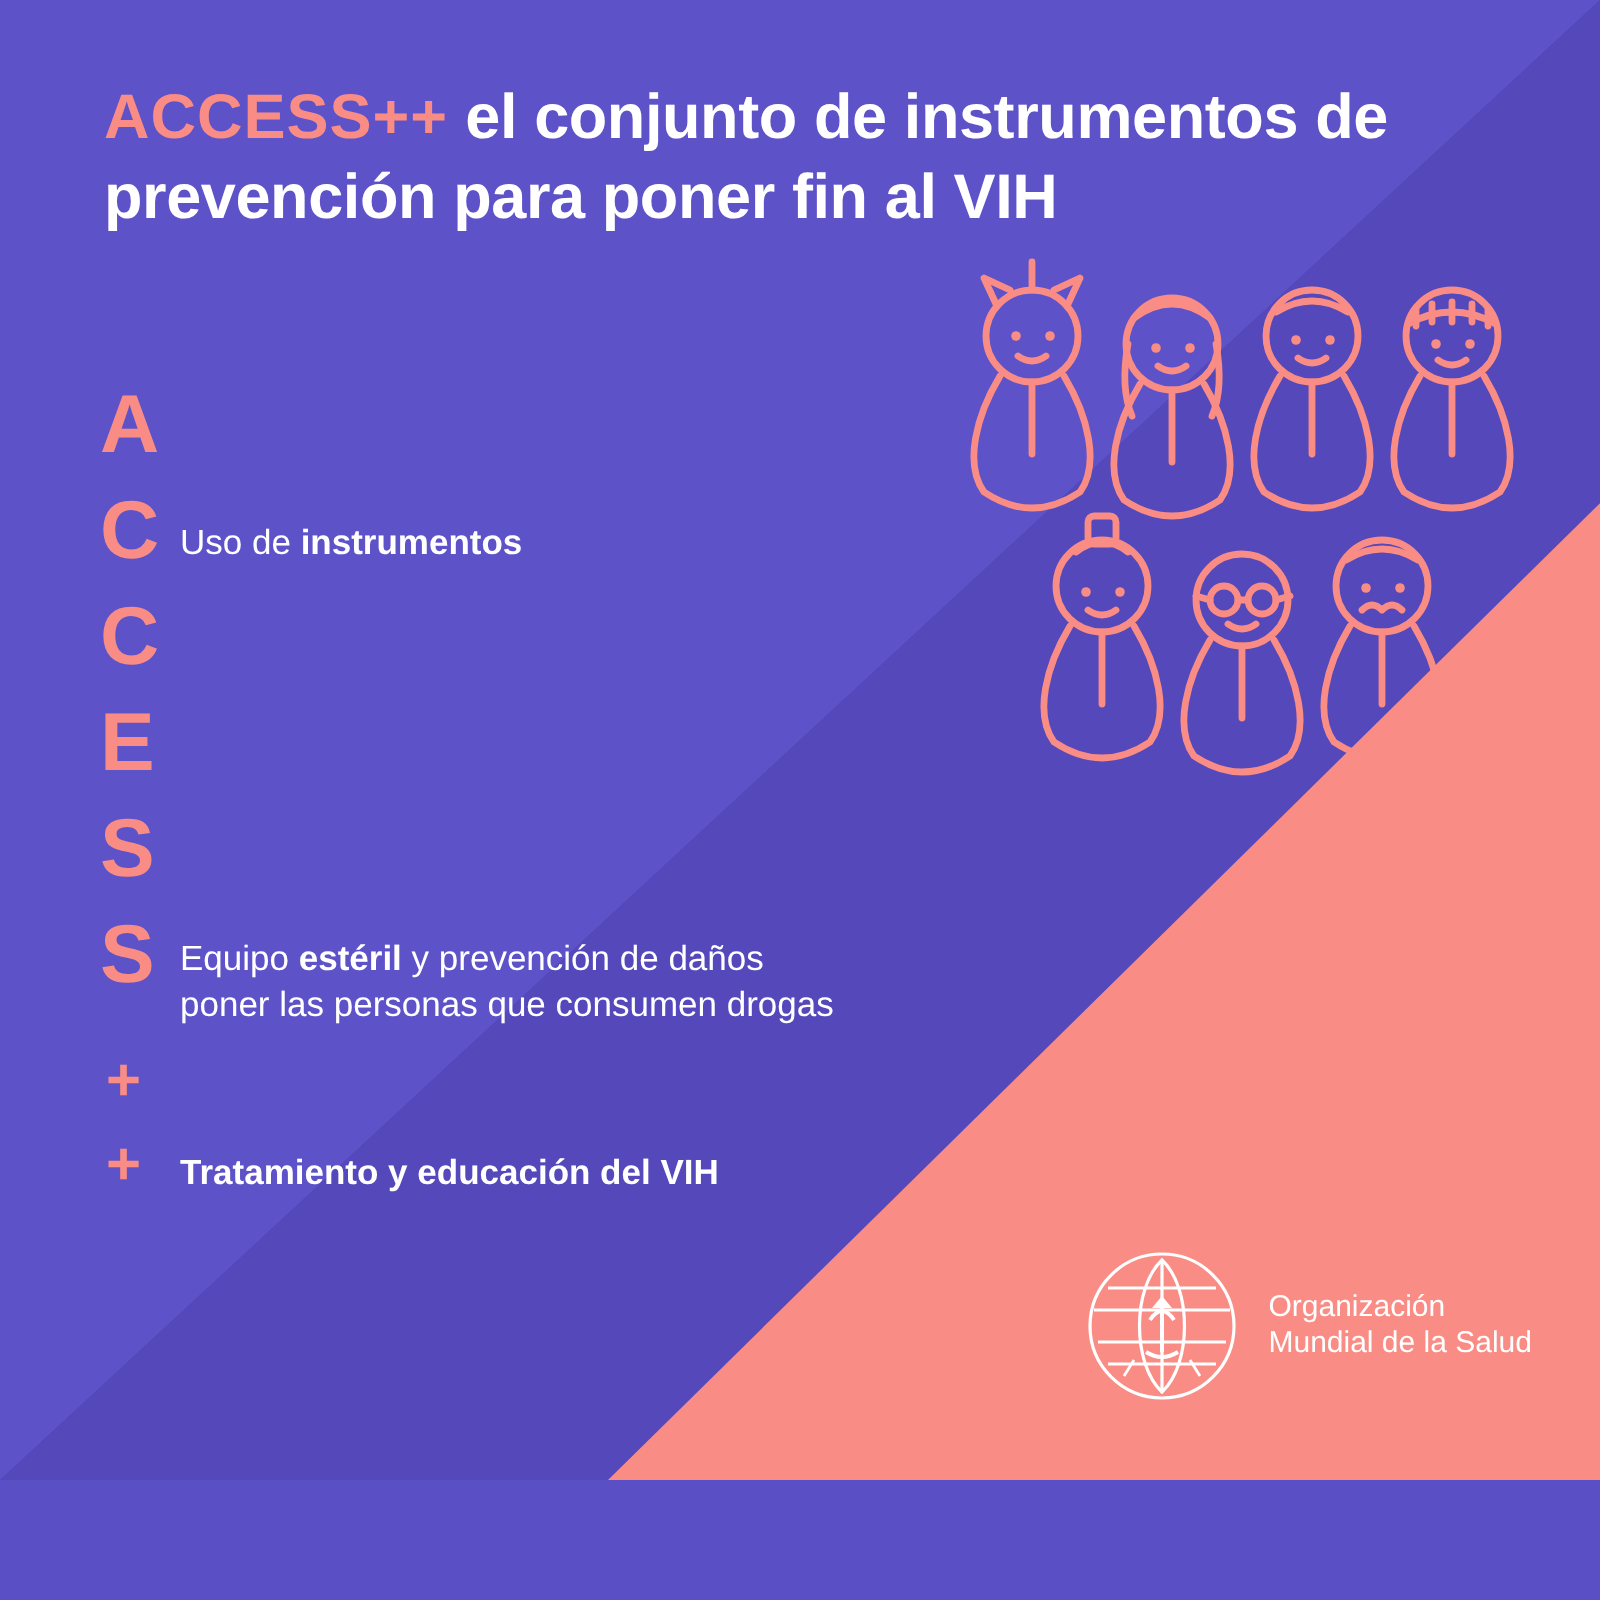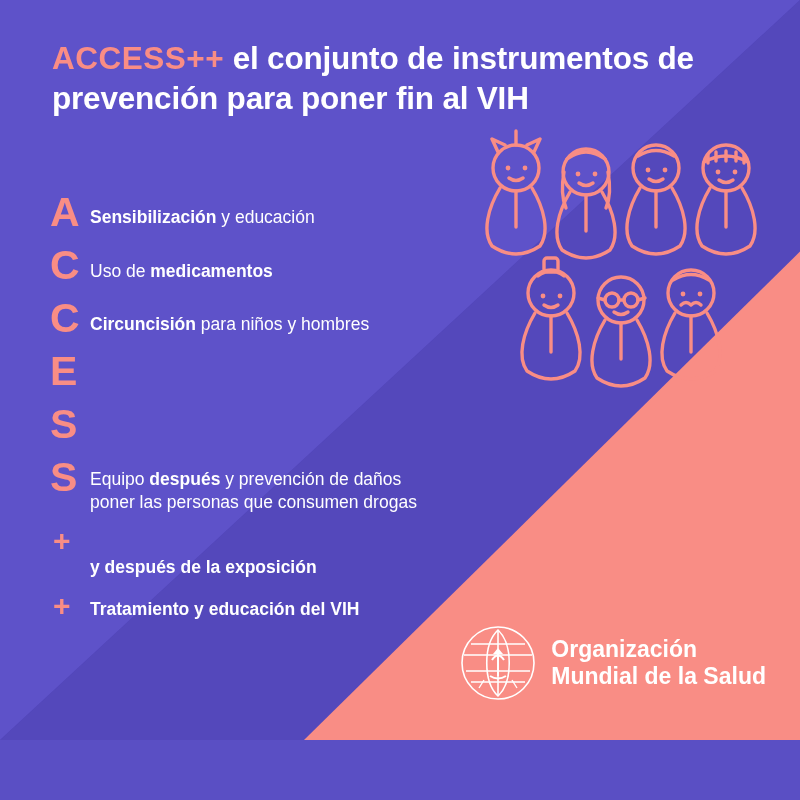--- a/index.html
+++ b/index.html
@@ -129,65 +129,62 @@
     align-items: center;
     gap: 14px;
   }
   .who-emblem {
     width: 78px;
     height: 78px;
     flex: 0 0 78px;
   }
   .who-text {
     color: #ffffff;
-    font-size: 23px;
+    font-size: 15px;
     line-height: 1.18;
-    font-weight: bold;
   }
 </style>
 </head>
 <body>
 
 <div class="poster">
   <div class="band-dark"></div>
   <div class="band-light"></div>
   <div class="band-coral"></div>
 
   <div class="content">
 
     <div class="headline">
       <span class="access">ACCESS++</span><span> <span>el conjunto de instrumentos de prevención para poner fin al VIH</span></span>
     </div>
 
     <div class="rows">
         <div class="row r-a">
           <div class="letter">A</div>
-          <div class="text"><b>Sensibilización</b><span> y educación</span></div>
         </div>
         <div class="row r-c1">
           <div class="letter">C</div>
-          <div class="text"><span>Uso de </span><b>medicamentos</b></div>
+          <div class="text"><span>Uso de </span><b>instrumentos</b></div>
         </div>
         <div class="row r-c2">
           <div class="letter">C</div>
-          <div class="text"><b>Circuncisión</b><span> para niños y hombres</span></div>
         </div>
         <div class="row r-e">
           <div class="letter">E</div>
         </div>
         <div class="row r-s1">
           <div class="letter">S</div>
         </div>
         <div class="row r-s2">
           <div class="letter">S</div>
-          <div class="text"><span>Equipo </span><b>después</b><span> y prevención de daños</span><br><span>poner las personas que consumen drogas</span></div>
+          <div class="text"><span>Equipo </span><b>estéril</b><span> y prevención de daños</span><br><span>poner las personas que consumen drogas</span></div>
         </div>
         <div class="row r-p1 plus-row">
           <div class="plus">+</div>
-          <div class="text"><br><b>y después de la exposición</b></div>
+          <div class="text"><br></div>
         </div>
         <div class="row r-p2 plus-row">
           <div class="plus">+</div>
           <div class="text"><b>Tratamiento y educación del VIH</b></div>
         </div>
       </div>
 
     <div class="figures">
       <svg width="300" height="262" viewBox="0 0 300 262" fill="none" stroke="#f98d85" stroke-width="3.4" stroke-linecap="round" stroke-linejoin="round">
 

